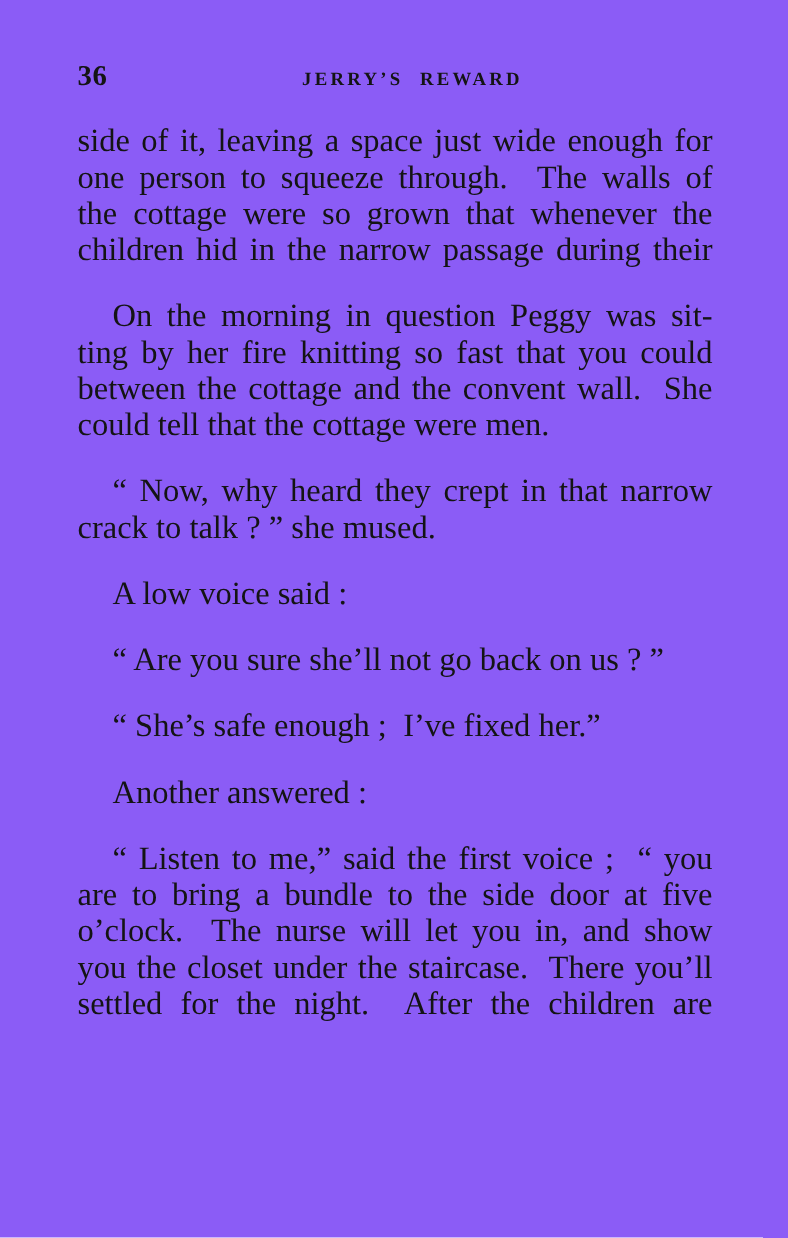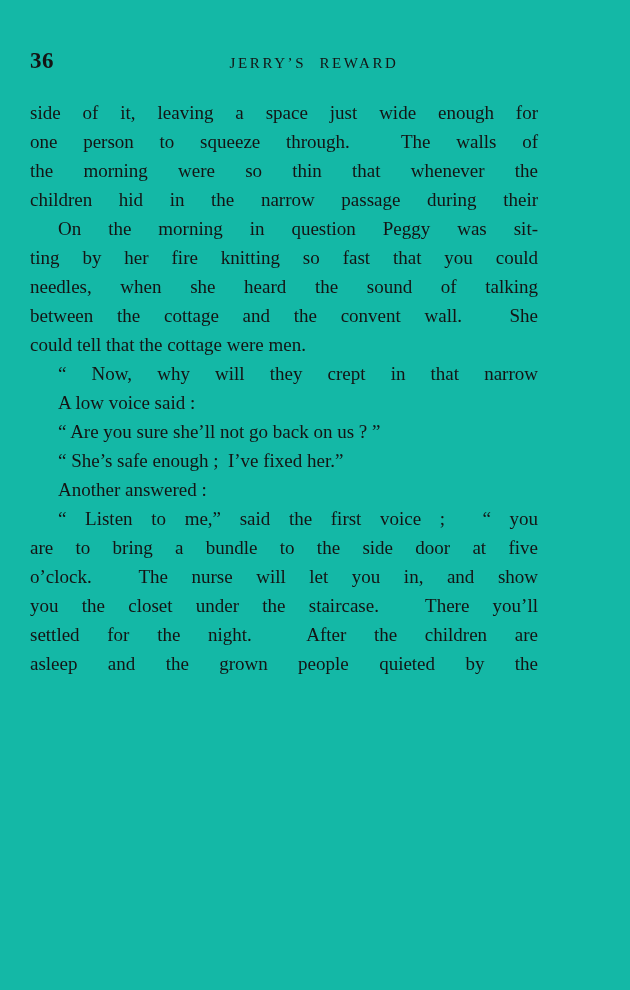--- a/index.html
+++ b/index.html
@@ -4,90 +4,90 @@
 <style>
   html, body {
     margin: 0;
     padding: 0;
     background: #ffffff;
   }
   .page {
     position: relative;
     width: 630px;
     height: 990px;
-    background: #14b8a6;
+    background: #8b5cf6;
     box-sizing: border-box;
-    padding: 48px 60px 0 30px;
+    padding: 48px 60px 0 62px;
     font-family: "Liberation Serif", "DejaVu Serif", serif;
     color: #141414;
     overflow: hidden;
   }
   .running-header {
     display: grid;
     grid-template-columns: 1fr auto 1fr;
     align-items: baseline;
     margin-bottom: 24px;
     height: 26px;
   }
   .page-number {
     justify-self: start;
     font-size: 23px;
     font-weight: bold;
     letter-spacing: 0.5px;
   }
   .running-head {
     justify-self: center;
     font-size: 15px;
-    font-weight: normal;
+    font-weight: bold;
     letter-spacing: 2.6px;
     word-spacing: 7px;
     transform: translateX(14px);
   }
   .text-block {
     width: 508px;
   }
   .line {
-    font-size: 19px;
+    font-size: 26px;
     line-height: 29px;
     white-space: nowrap;
     text-rendering: optimizeLegibility;
   }
   .line.justify {
     white-space: normal;
     text-align: justify;
     text-align-last: justify;
   }
   .line.indent {
     text-indent: 28px;
+    margin-top: 24px;
   }
 </style>
 </head>
 <body>
 
 <div class="page">
   <header class="running-header">
     <span class="page-number">36</span>
     <span class="running-head">JERRY’S REWARD</span>
     <span></span>
   </header>
   <main class="text-block">
       <div class="line justify">side of it, leaving a space just wide enough for</div>
       <div class="line justify">one person to squeeze through.&nbsp; The walls of</div>
-      <div class="line justify">the morning were so thin that whenever the</div>
+      <div class="line justify">the cottage were so grown that whenever the</div>
       <div class="line justify">children hid in the narrow passage during their</div>
       <div class="line justify indent">On the morning in question Peggy was sit-</div>
       <div class="line justify">ting by her fire knitting so fast that you could</div>
-      <div class="line justify">needles, when she heard the sound of talking</div>
       <div class="line justify">between the cottage and the convent wall.&nbsp; She</div>
       <div class="line">could tell that the cottage were men.</div>
-      <div class="line justify indent">“ Now, why will they crept in that narrow</div>
+      <div class="line justify indent">“ Now, why heard they crept in that narrow</div>
+      <div class="line">crack to talk ? ” she mused.</div>
       <div class="line indent">A low voice said :</div>
       <div class="line indent">“ Are you sure she’ll not go back on us ? ”</div>
       <div class="line indent">“ She’s safe enough ;&nbsp; I’ve fixed her.”</div>
       <div class="line indent">Another answered :</div>
       <div class="line justify indent">“ Listen to me,” said the first voice ;&nbsp; “ you</div>
       <div class="line justify">are to bring a bundle to the side door at five</div>
       <div class="line justify">o’clock.&nbsp; The nurse will let you in, and show</div>
       <div class="line justify">you the closet under the staircase.&nbsp; There you’ll</div>
       <div class="line justify">settled for the night.&nbsp; After the children are</div>
-      <div class="line justify">asleep and the grown people quieted by the</div>
     </main>
 </div>
 
 </body></html>

